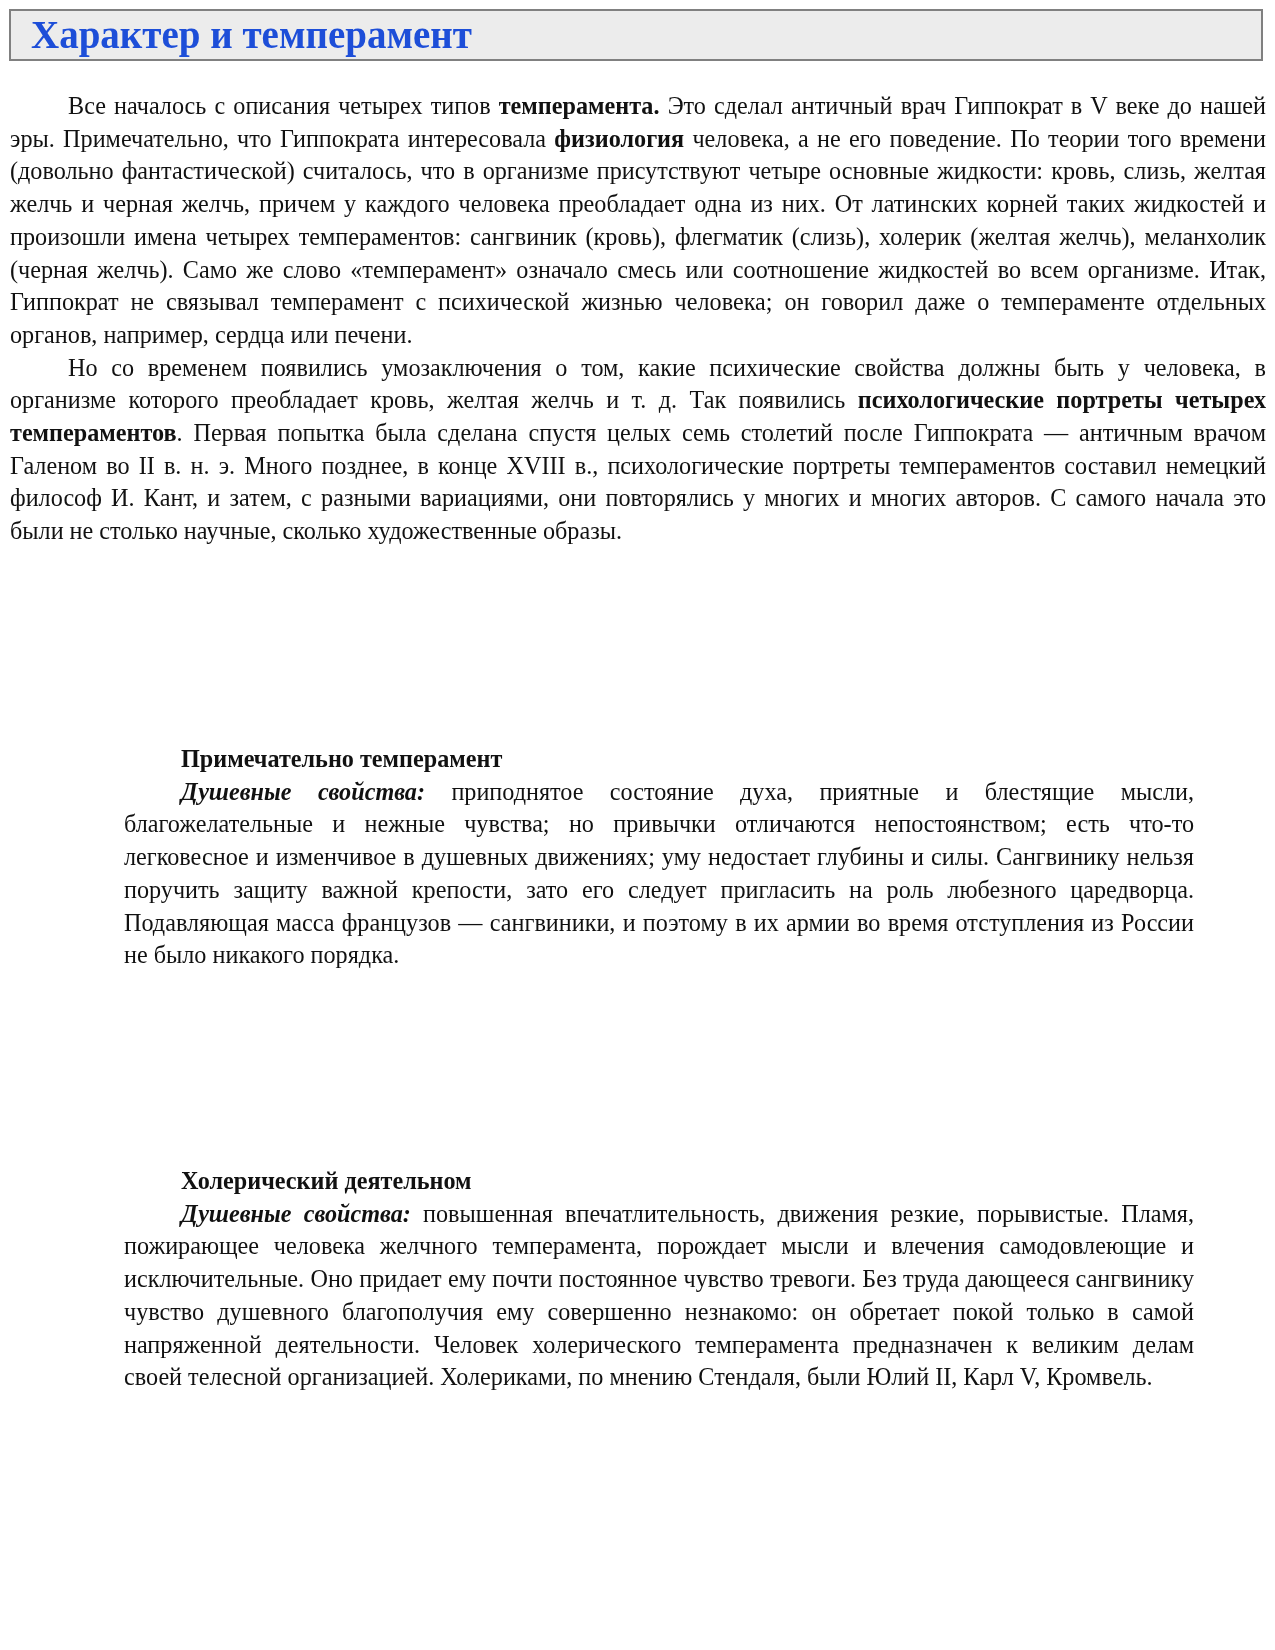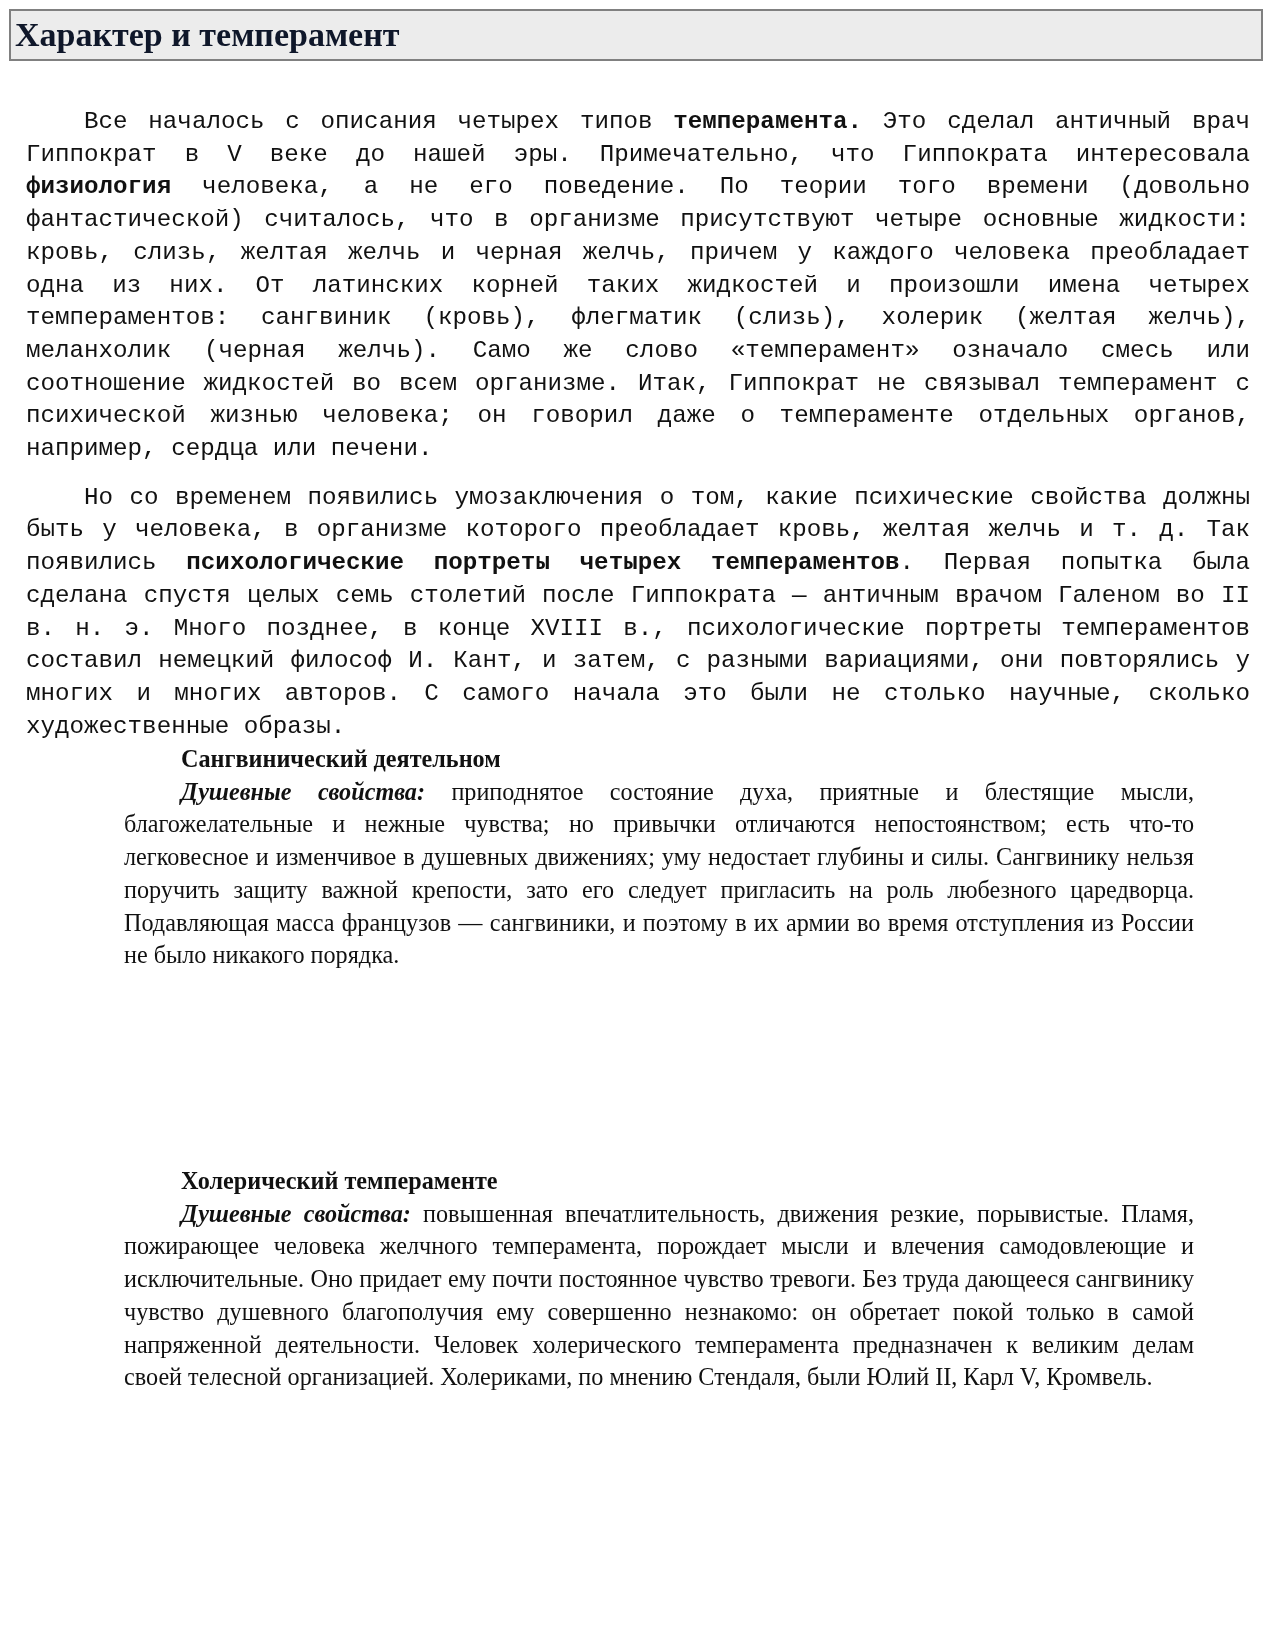--- a/index.html
+++ b/index.html
@@ -20,40 +20,39 @@
       left: 9px;
       top: 9px;
       width: 1250px;
       height: 48px;
       background: #ececec;
       border: 2px solid #808080;
       box-sizing: content-box;
     }
     .heading-box h1 {
       margin: 0;
-      padding: 0 0 0 4px;
+      padding: 0 0 0 20px;
       font-family: "Liberation Serif", serif;
       font-weight: bold;
-      font-size: 34px;
+      font-size: 39px;
       line-height: 48px;
-      color: #0f172a;
+      color: #1d4ed8;
     }
     .body-text {
       position: absolute;
       left: 10px;
       top: 90px;
       width: 1256px;
       font-size: 24.2px;
       line-height: 32.7px;
     }
     .para {
-      margin: 16px;
+      margin: 0;
       text-align: justify;
       text-indent: 58px;
-      font-family: Liberation Mono, monospace;
     }
     .para b { font-weight: bold; }
     .quote {
       position: absolute;
       left: 124px;
       width: 1070px;
       font-size: 24.2px;
       line-height: 32.7px;
     }
     .quote .q-title {
@@ -80,20 +79,20 @@
 <div class="body-text">
   <p class="para">
     <span>Все началось с описания четырех типов </span><b>темперамента.</b><span> Это сделал античный врач Гиппократ в V веке до нашей эры. Примечательно, что Гиппократа интересовала </span><b>физиология</b><span> человека, а не его поведение. По теории того времени (довольно фантастической) считалось, что в организме присутствуют четыре основные жидкости: кровь, слизь, желтая желчь и черная желчь, причем у каждого человека преобладает одна из них. От латинских корней таких жидкостей и произошли имена четырех темпераментов: сангвиник (кровь), флегматик (слизь), холерик (желтая желчь), меланхолик (черная желчь). Само же слово «темперамент» означало смесь или соотношение жидкостей во всем организме. Итак, Гиппократ не связывал темперамент с психической жизнью человека; он говорил даже о темпераменте отдельных органов, например, сердца или печени.</span>
   </p>
   <p class="para">
     <span>Но со временем появились умозаключения о том, какие психические свойства должны быть у человека, в организме которого преобладает кровь, желтая желчь и т. д. Так появились </span><b>психологические портреты четырех темпераментов</b><span>. Первая попытка была сделана спустя целых семь столетий после Гиппократа — античным врачом Галеном во II в. н. э. Много позднее, в конце XVIII в., психологические портреты темпераментов составил немецкий философ И. Кант, и затем, с разными вариациями, они повторялись у многих и многих авторов. С самого начала это были не столько научные, сколько художественные образы.</span>
   </p>
 </div>
 
 <div class="quote" id="quote-sanguine">
-  <p class="q-title">Сангвинический деятельном</p>
+  <p class="q-title">Примечательно темперамент</p>
   <p class="q-para"><i>Душевные свойства:</i><span> приподнятое состояние духа, приятные и блестящие мысли, благожелательные и нежные чувства; но привычки отличаются непостоянством; есть что-то легковесное и изменчивое в душевных движениях; уму недостает глубины и силы. Сангвинику нельзя поручить защиту важной крепости, зато его следует пригласить на роль любезного царедворца. Подавляющая масса французов — сангвиники, и поэтому в их армии во время отступления из России не было никакого порядка.</span></p>
 </div>
 
 <div class="quote" id="quote-choleric">
-  <p class="q-title">Холерический темпераменте</p>
+  <p class="q-title">Холерический деятельном</p>
   <p class="q-para"><i>Душевные свойства:</i><span> повышенная впечатлительность, движения резкие, порывистые. Пламя, пожирающее человека желчного темперамента, порождает мысли и влечения самодовлеющие и исключительные. Оно придает ему почти постоянное чувство тревоги. Без труда дающееся сангвинику чувство душевного благополучия ему совершенно незнакомо: он обретает покой только в самой напряженной деятельности. Человек холерического темперамента предназначен к великим делам своей телесной организацией. Холериками, по мнению Стендаля, были Юлий II, Карл V, Кромвель.</span></p>
 </div>
 
 </body></html>

